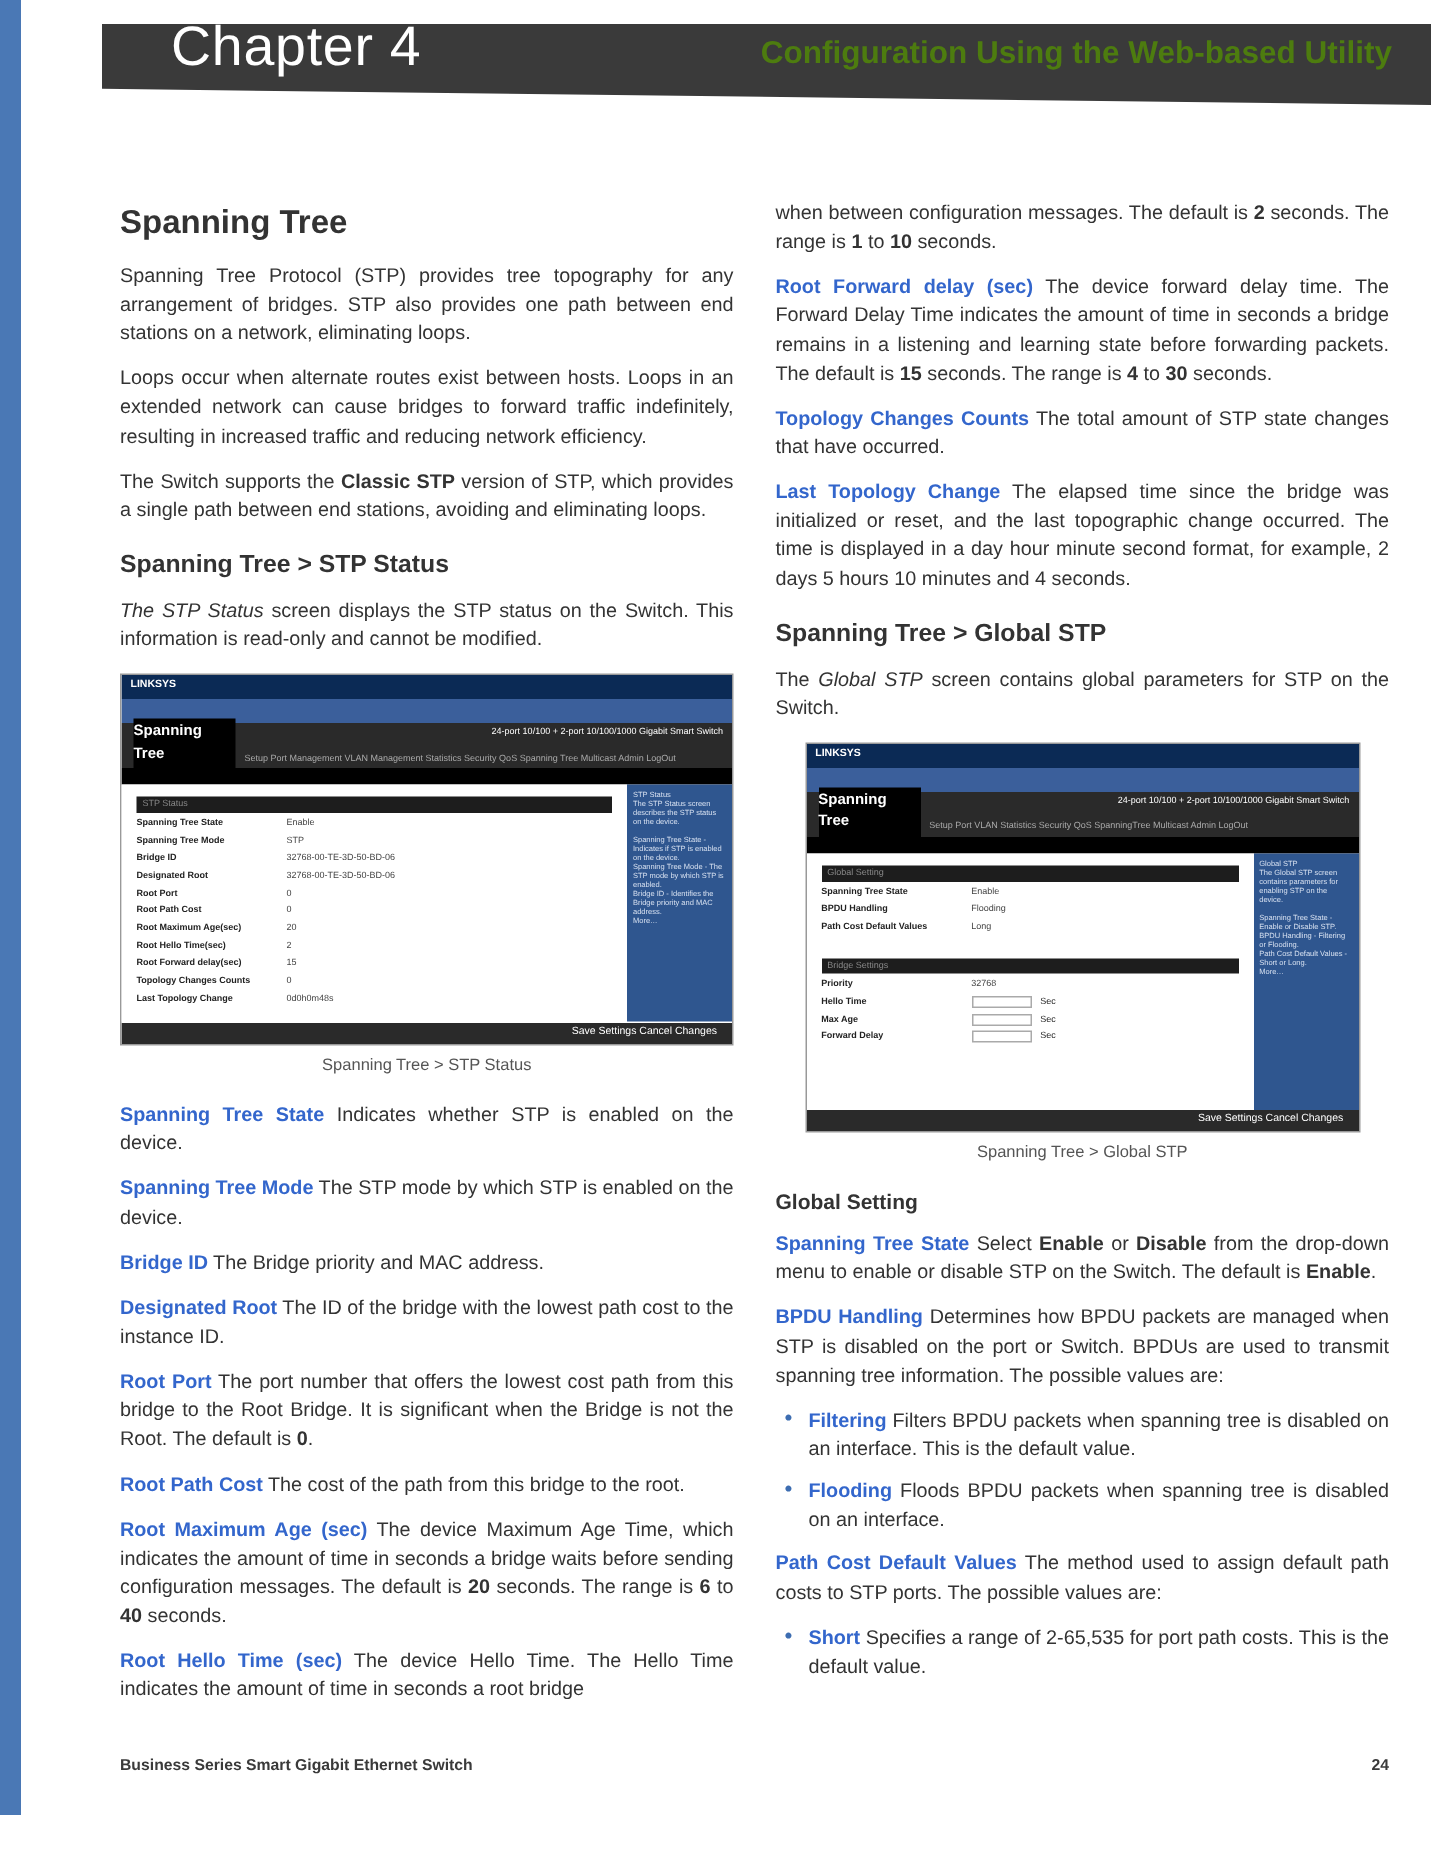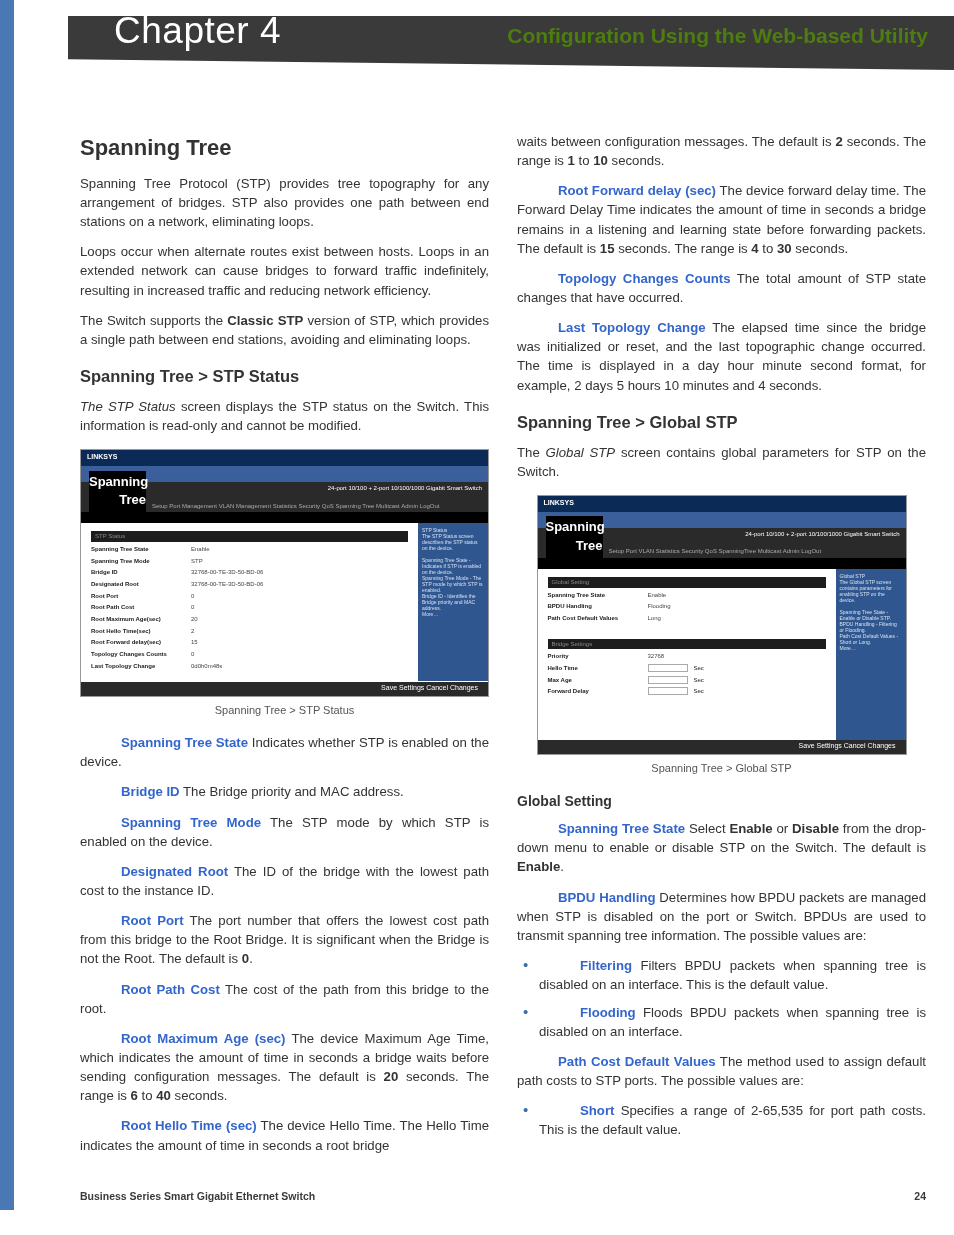--- a/index.html
+++ b/index.html
@@ -9,27 +9,27 @@
   .header-bar { position: relative; height: 84px; margin-left: -2px; margin-bottom: 48px; }
   .header-shape { position: absolute; left: 10px; right: 0; top: 16px; height: 54px; background: #3a3a3a; clip-path: polygon(0 0, 100% 0, 100% 100%, 0 80%); }
   .chapter-title { position: absolute; left: 56px; top: 10px; font-size: 37px; font-weight: 400; color: #fff; font-family: "Segoe UI", Arial; letter-spacing: .5px; }
   .header-right { position: absolute; right: 26px; top: 24px; font-size: 21px; font-weight: 700; color: #4d7c0f; }
   .columns { display: flex; gap: 28px; padding: 0 28px 0 20px; }
   .col { flex: 1; font-size: 13.2px; line-height: 1.45; color: #333; }
   h2 { font-size: 22px; font-weight: 700; color: #333; margin-bottom: 10px; font-family: "Segoe UI Semibold","Segoe UI",Arial; }
   h3 { font-size: 16.5px; font-weight: 700; margin: 16px 0 8px; font-family: "Segoe UI Semibold","Segoe UI",Arial; }
   h4 { font-size: 14px; font-weight: 700; margin: 14px 0 8px; font-family: "Segoe UI Semibold","Segoe UI",Arial; }
   p { margin-bottom: 11px; text-align: justify; }
-  .term { color: #3366cc; font-weight: 700; margin-left: 41px; }
+  .term { color: #3366cc; font-weight: 700; }
   .figure { margin: 14px 0 6px; border: 1px solid #999; background: #fff; height: 248px; position: relative; overflow: hidden; font-size: 7px; }
   .figure .top1 { background: #0b2a55; height: 16px; color: #fff; padding: 2px 6px; font-weight: bold; }
   .figure .top2 { background: #3b5f9b; height: 16px; }
   .figure .prodbar { background: #2a2a2a; height: 12px; color: #fff; text-align: right; padding: 0 6px; font-size: 6px; line-height: 12px; }
   .figure .tabbar { background: #2a2a2a; height: 18px; display: flex; align-items: flex-end; font-size: 6px; }
-  .figure .sidetab { background: #000; color: #fff; width: 57px; font-size: 13px; font-weight: bold; text-align: right; padding: 2px 0; margin: 0 6px 0 8px; }
+  .figure .sidetab { background: #000; color: #fff; width: 68px; font-size: 10px; font-weight: bold; text-align: left; padding: 2px 0; margin: 0 6px 0 8px; }
   .figure .tabtext { color: #aaa; display: flex; gap: 6px; padding-bottom: 2px; }
   .figure .subbar { background: #000; height: 11px; }
   .figure .body { display: flex; height: 158px; }
   .figure .main { flex: 1; padding: 6px 10px; background: #fff; font-size: 6px; color: #222; }
   .figure .row { display: flex; margin: 3px 0; }
   .figure .row .k { width: 100px; font-weight: bold; }
   .figure .row .v { color: #444; }
   .figure .help { width: 70px; background: #2f568f; color: #d6e0f0; font-size: 5px; padding: 4px; line-height: 1.2; }
   .figure .footer { position: absolute; bottom: 0; left: 0; right: 0; height: 14px; background: #2a2a2a; color: #fff; text-align: right; font-size: 7px; padding: 1px 10px 0 0; }
   .figcap { text-align: center; font-size: 11px; color: #555; margin-bottom: 14px; }
@@ -127,31 +127,31 @@
                 <div class="v">0d0h0m48s</div>
               </div>
           </div>
           <div class="help">STP Status<br>The STP Status screen describes the STP status on the device.<br><br>Spanning Tree State - Indicates if STP is enabled on the device.<br>Spanning Tree Mode - The STP mode by which STP is enabled.<br>Bridge ID - Identifies the Bridge priority and MAC address.<br>More…</div>
         </div>
         <div class="footer">Save Settings  Cancel Changes</div>
       </div>
       <div class="figcap">Spanning Tree &gt; STP Status</div>
 
       <p><span class="term">Spanning Tree State</span><span>  Indicates whether STP is enabled on the device.</span></p>
+      <p><span class="term">Spanning Tree Mode</span><span>  The STP mode by which STP is enabled on the device.</span></p>
       <p><span class="term">Bridge ID</span><span>  The Bridge priority and MAC address.</span></p>
-      <p><span class="term">Spanning Tree Mode</span><span>  The STP mode by which STP is enabled on the device.</span></p>
       <p><span class="term">Designated Root</span><span>  The ID of the bridge with the lowest path cost to the instance ID.</span></p>
       <p><span class="term">Root Port</span><span>  The port number that offers the lowest cost path from this bridge to the Root Bridge. It is significant when the Bridge is not the Root. The default is </span><b>0</b>.</p>
       <p><span class="term">Root Path Cost</span><span>  The cost of the path from this bridge to the root.</span></p>
       <p><span class="term">Root Maximum Age (sec)</span><span>  The device Maximum Age Time, which indicates the amount of time in seconds a bridge waits before sending configuration messages. The default is </span><b>20</b><span> seconds. The range is </span><b>6</b><span> to </span><b>40</b><span> seconds.</span></p>
       <p><span class="term">Root Hello Time (sec)</span><span>  The device Hello Time. The Hello Time indicates the amount of time in seconds a root bridge</span></p>
     </div>
 
     <div class="col">
-      <p><span>waits between configuration messages. The default is </span><b>2</b><span> seconds. The range is </span><b>1</b><span> to </span><b>10</b><span> seconds.</span></p>
+      <p><span>when between configuration messages. The default is </span><b>2</b><span> seconds. The range is </span><b>1</b><span> to </span><b>10</b><span> seconds.</span></p>
 
       <p><span class="term">Root Forward delay (sec)</span><span>  The device forward delay time. The Forward Delay Time indicates the amount of time in seconds a bridge remains in a listening and learning state before forwarding packets. The default is </span><b>15</b><span> seconds. The range is </span><b>4</b><span> to </span><b>30</b><span> seconds.</span></p>
       <p><span class="term">Topology Changes Counts</span><span>  The total amount of STP state changes that have occurred.</span></p>
       <p><span class="term">Last Topology Change</span><span>  The elapsed time since the bridge was initialized or reset, and the last topographic change occurred. The time is displayed in a day hour minute second format, for example, 2 days 5 hours 10 minutes and 4 seconds.</span></p>
 
       <h3>Spanning Tree &gt; Global STP</h3>
       <p>The <i>Global STP</i> screen contains global parameters for STP on the Switch.</p>
 
       <div class="figure fig2">
         <div class="top1">LINKSYS</div>

